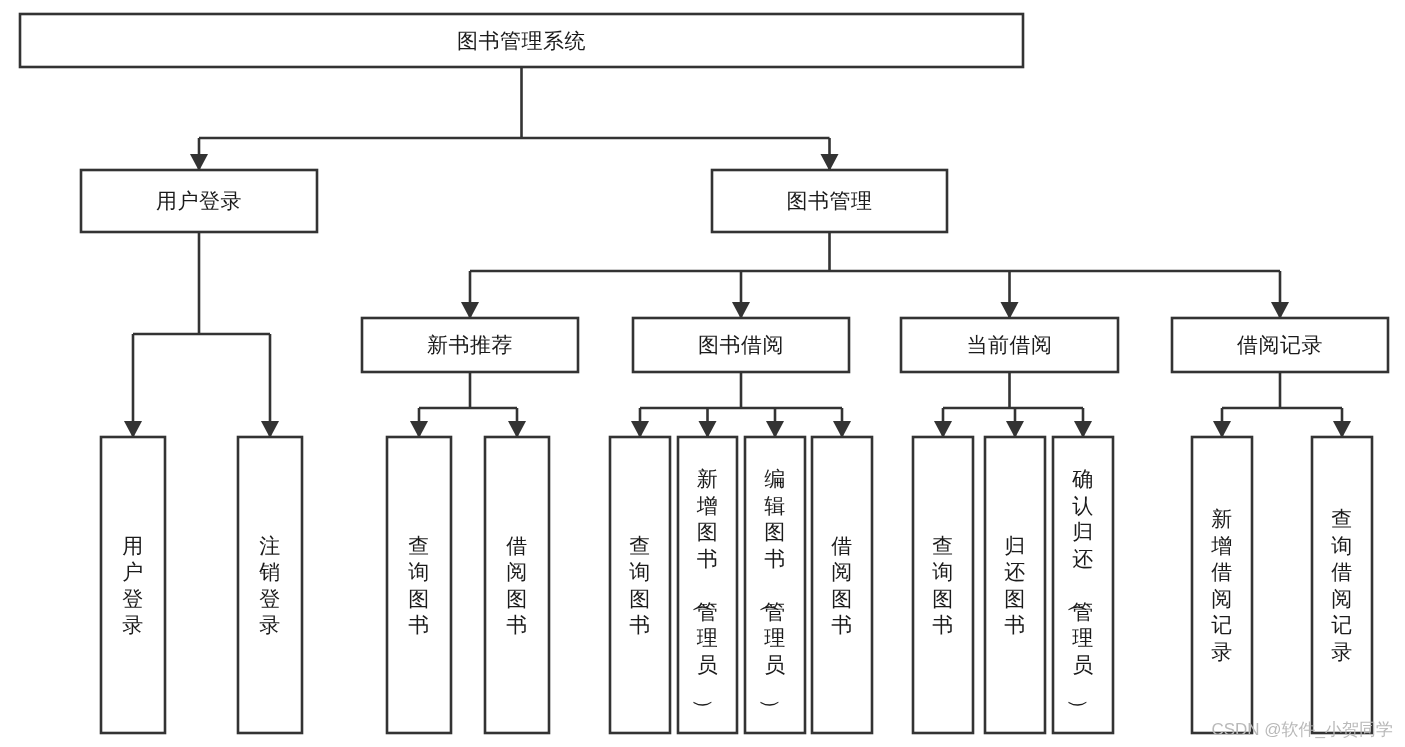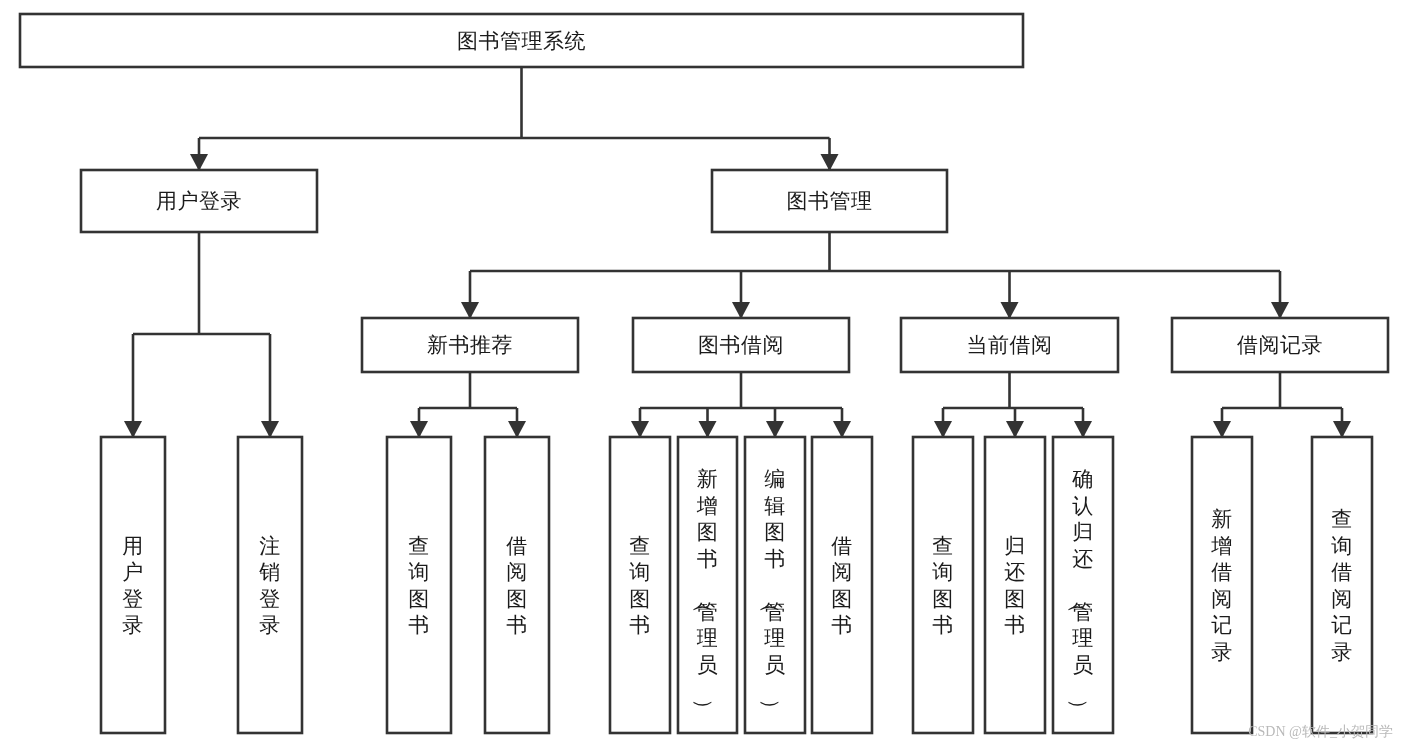--- a/index.html
+++ b/index.html
@@ -55,22 +55,22 @@
     font-family: "DejaVu Sans", "Liberation Sans", sans-serif;
     font-size: 21px;
     fill: #1b1b1b;
     text-anchor: middle;
     letter-spacing: 0.5px;
   }
   .watermark-text {
     position: absolute;
     right: 12px;
     bottom: 6px;
-    font-family: Liberation Serif, serif;
-    font-size: 14px;
+    font-family: Liberation Sans, sans-serif;
+    font-size: 17px;
     color: #b9b9b9;
     white-space: nowrap;
     user-select: none;
   }
 </style>
 </head>
 <body>
 
 <div id="diagram-root">
   <svg class="diagram-canvas" id="diagram-svg" viewBox="0 0 1405 747" xmlns="http://www.w3.org/2000/svg">

